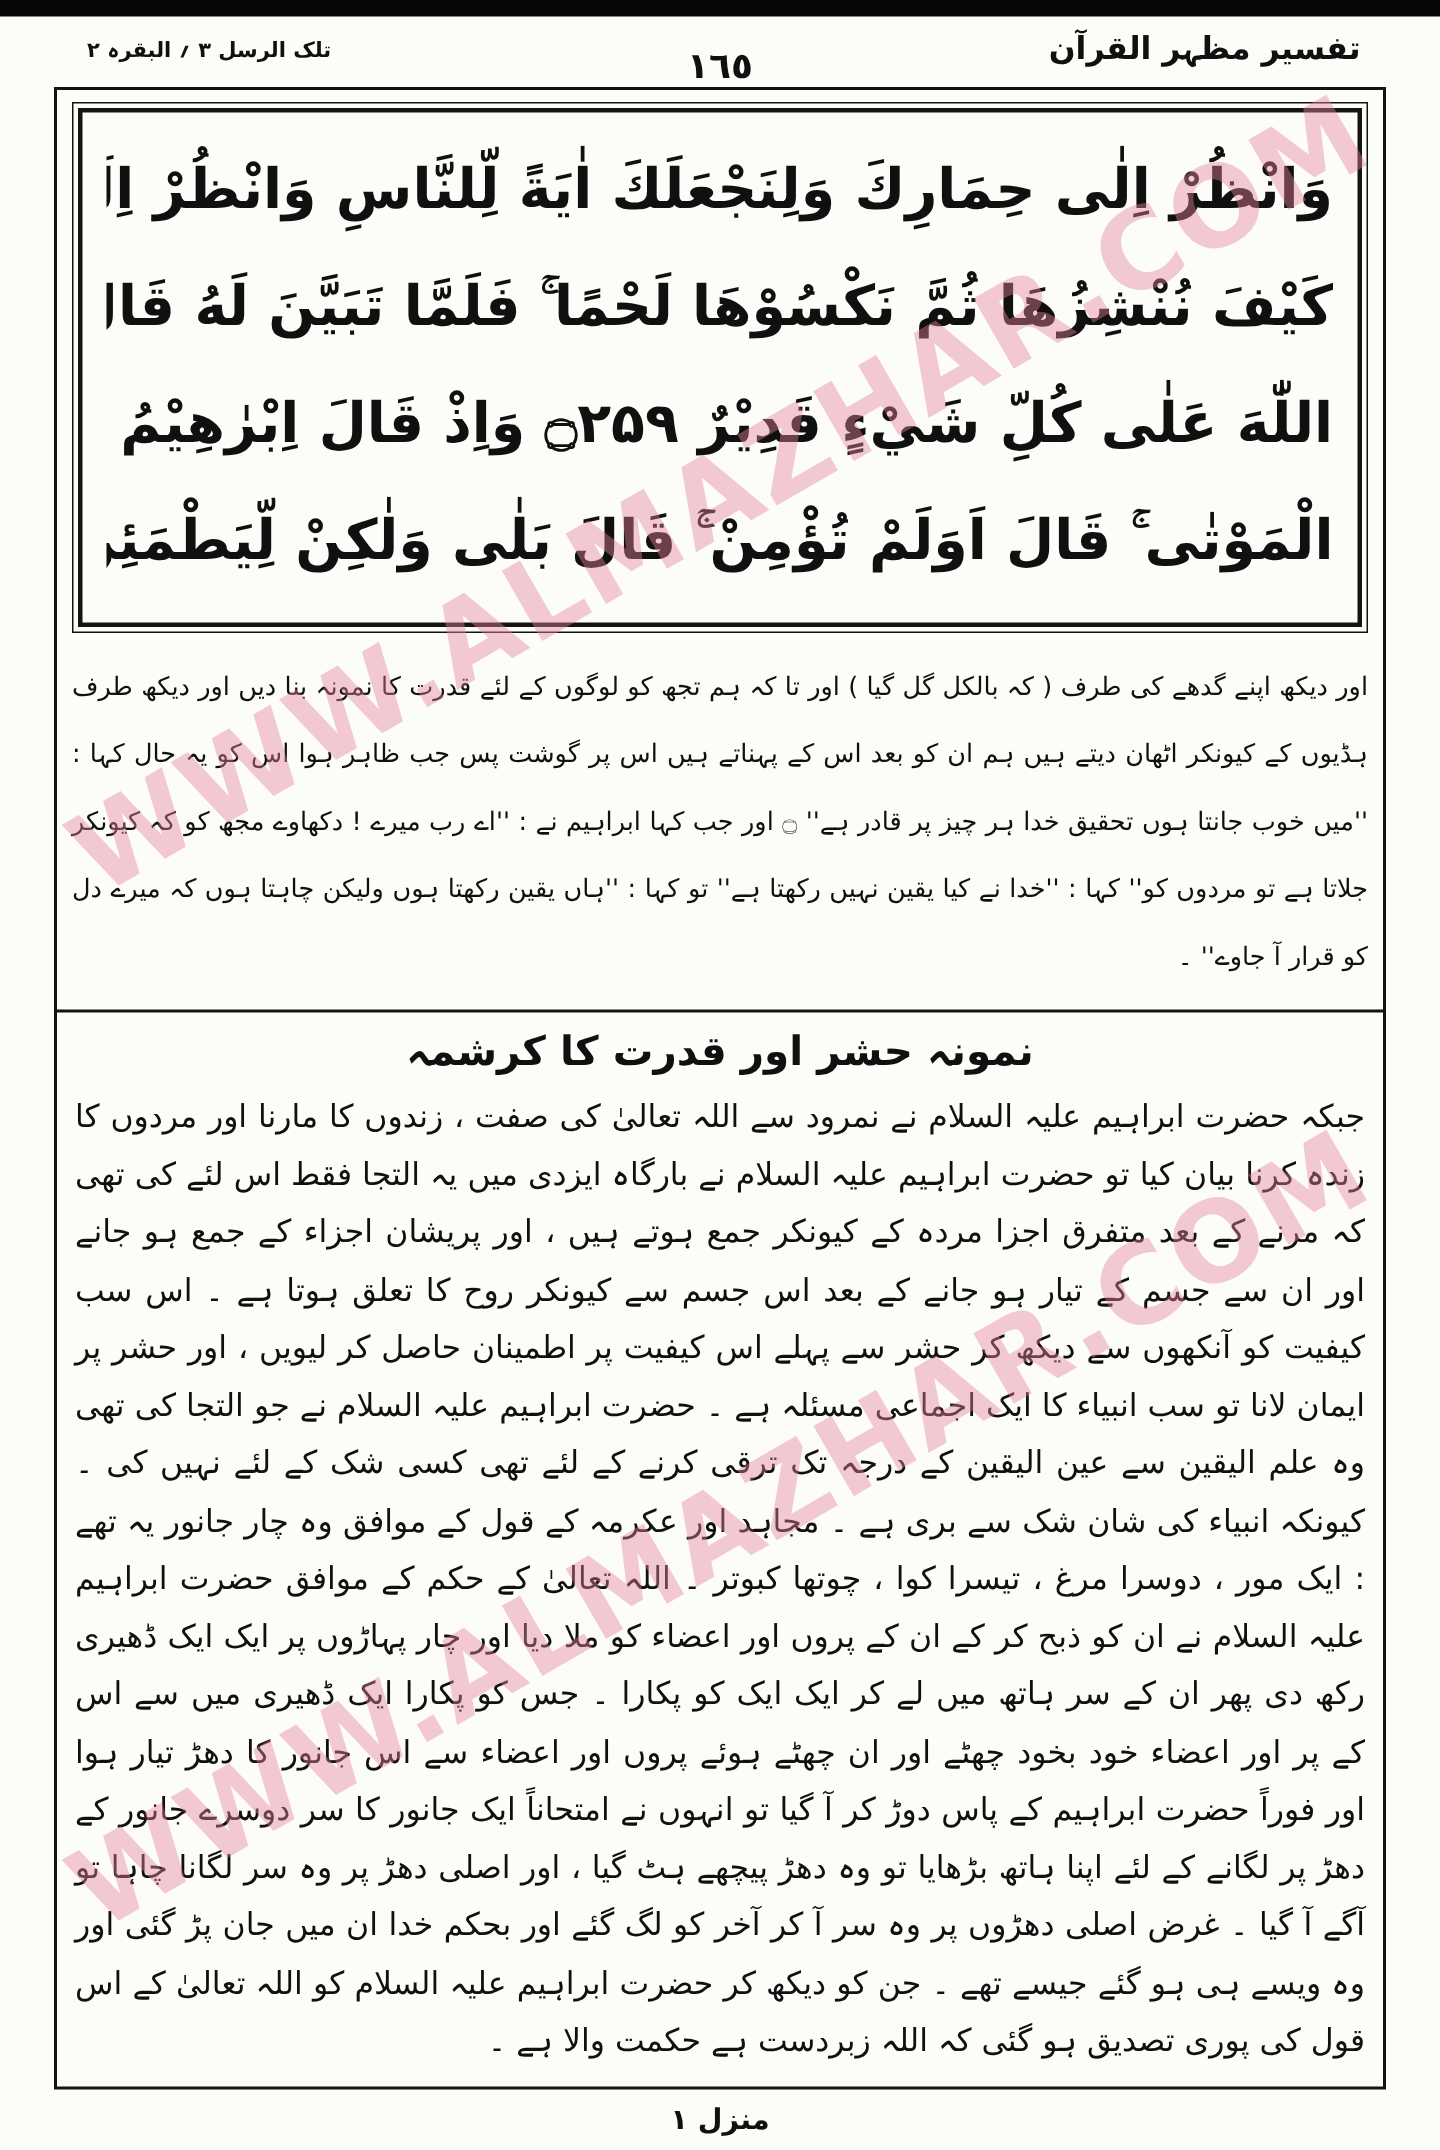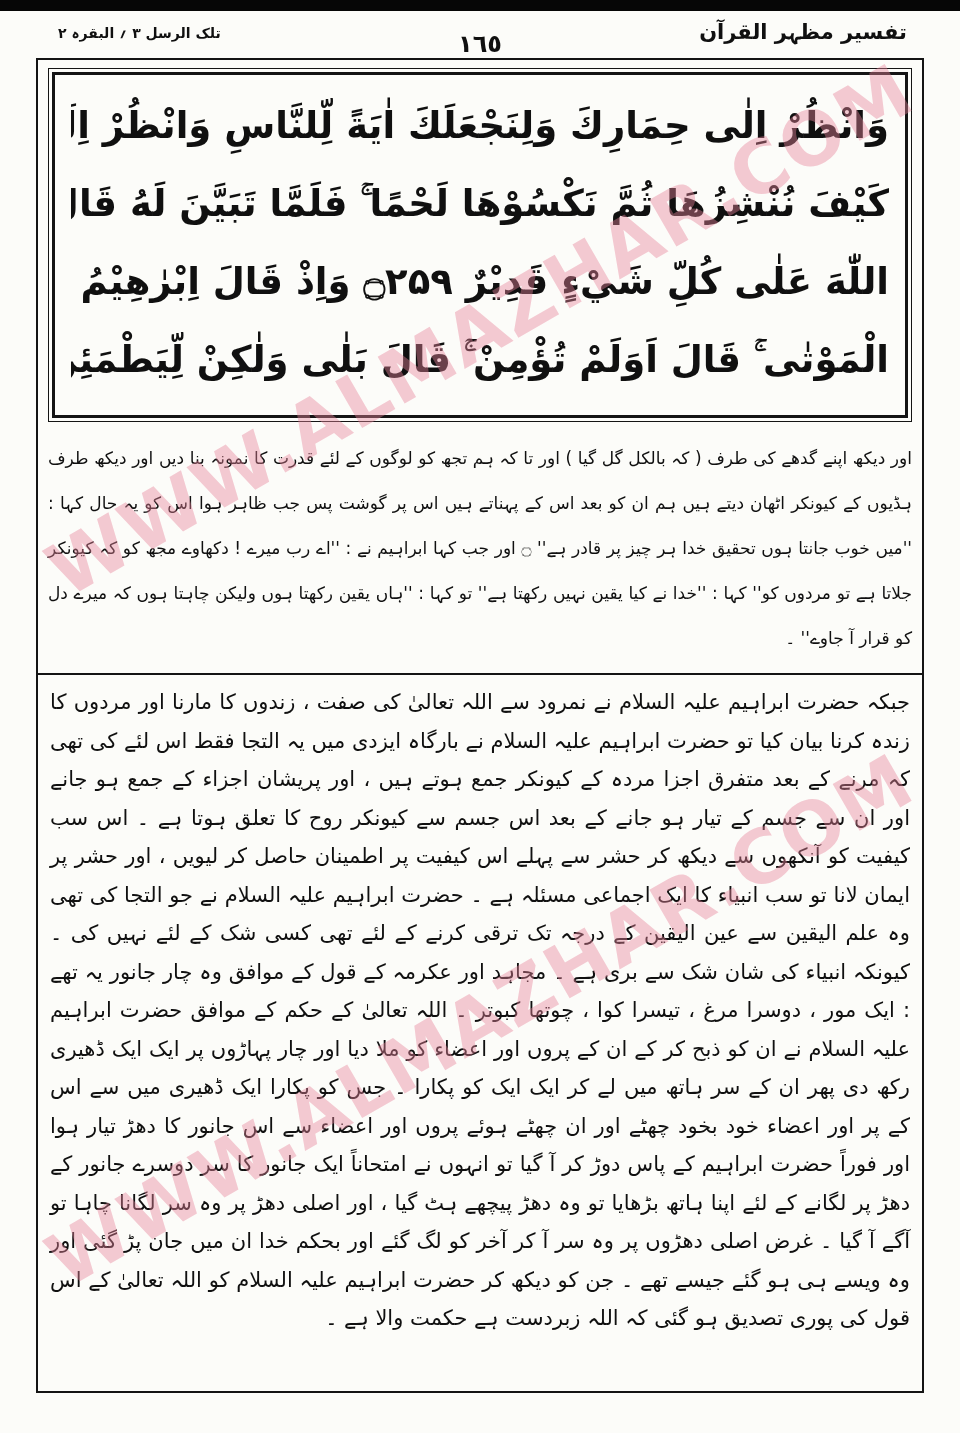--- a/index.html
+++ b/index.html
@@ -122,22 +122,24 @@
         <div class="quran-line">كَيْفَ نُنْشِزُهَا ثُمَّ نَكْسُوْهَا لَحْمًا ۚ فَلَمَّا تَبَيَّنَ لَهُ قَالَ اَعْلَمُ اَنَّ</div>
         <div class="quran-line">اللّٰهَ عَلٰى كُلِّ شَيْءٍ قَدِيْرٌ ۝۲۵۹ وَاِذْ قَالَ اِبْرٰهِيْمُ رَبِّ اَرِنِيْ كَيْفَ تُحْيِ</div>
         <div class="quran-line">الْمَوْتٰى ۚ قَالَ اَوَلَمْ تُؤْمِنْ ۚ قَالَ بَلٰى وَلٰكِنْ لِّيَطْمَئِنَّ قَلْبِيْ ۚ</div>
       </div>
     </div>
 
     <p class="translation">اور دیکھ اپنے گدھے کی طرف ( کہ بالکل گل گیا ) اور تا کہ ہم تجھ کو لوگوں کے لئے قدرت کا نمونہ بنا دیں اور دیکھ طرف ہڈیوں کے کیونکر اٹھان دیتے ہیں ہم ان کو بعد اس کے پہناتے ہیں اس پر گوشت پس جب ظاہر ہوا اس کو یہ حال کہا : ''میں خوب جانتا ہوں تحقیق خدا ہر چیز پر قادر ہے'' ۝ اور جب کہا ابراہیم نے : ''اے رب میرے ! دکھاوے مجھ کو کہ کیونکر جلاتا ہے تو مردوں کو'' کہا : ''خدا نے کیا یقین نہیں رکھتا ہے'' تو کہا : ''ہاں یقین رکھتا ہوں ولیکن چاہتا ہوں کہ میرے دل کو قرار آ جاوے'' ۔</p>
 
     <div class="section-rule"></div>
 
+    <h2 class="section-heading">نمونہ حشر اور قدرت کا کرشمہ</h2>
 
     <p class="commentary">جبکہ حضرت ابراہیم علیہ السلام نے نمرود سے اللہ تعالیٰ کی صفت ، زندوں کا مارنا اور مردوں کا زندہ کرنا بیان کیا تو حضرت ابراہیم علیہ السلام نے بارگاہ ایزدی میں یہ التجا فقط اس لئے کی تھی کہ مرنے کے بعد متفرق اجزا مردہ کے کیونکر جمع ہوتے ہیں ، اور پریشان اجزاء کے جمع ہو جانے اور ان سے جسم کے تیار ہو جانے کے بعد اس جسم سے کیونکر روح کا تعلق ہوتا ہے ۔ اس سب کیفیت کو آنکھوں سے دیکھ کر حشر سے پہلے اس کیفیت پر اطمینان حاصل کر لیویں ، اور حشر پر ایمان لانا تو سب انبیاء کا ایک اجماعی مسئلہ ہے ۔ حضرت ابراہیم علیہ السلام نے جو التجا کی تھی وہ علم الیقین سے عین الیقین کے درجہ تک ترقی کرنے کے لئے تھی کسی شک کے لئے نہیں کی ۔ کیونکہ انبیاء کی شان شک سے بری ہے ۔ مجاہد اور عکرمہ کے قول کے موافق وہ چار جانور یہ تھے : ایک مور ، دوسرا مرغ ، تیسرا کوا ، چوتھا کبوتر ۔ اللہ تعالیٰ کے حکم کے موافق حضرت ابراہیم علیہ السلام نے ان کو ذبح کر کے ان کے پروں اور اعضاء کو ملا دیا اور چار پہاڑوں پر ایک ایک ڈھیری رکھ دی پھر ان کے سر ہاتھ میں لے کر ایک ایک کو پکارا ۔ جس کو پکارا ایک ڈھیری میں سے اس کے پر اور اعضاء خود بخود چھٹے اور ان چھٹے ہوئے پروں اور اعضاء سے اس جانور کا دھڑ تیار ہوا اور فوراً حضرت ابراہیم کے پاس دوڑ کر آ گیا تو انہوں نے امتحاناً ایک جانور کا سر دوسرے جانور کے دھڑ پر لگانے کے لئے اپنا ہاتھ بڑھایا تو وہ دھڑ پیچھے ہٹ گیا ، اور اصلی دھڑ پر وہ سر لگانا چاہا تو آگے آ گیا ۔ غرض اصلی دھڑوں پر وہ سر آ کر آخر کو لگ گئے اور بحکم خدا ان میں جان پڑ گئی اور وہ ویسے ہی ہو گئے جیسے تھے ۔ جن کو دیکھ کر حضرت ابراہیم علیہ السلام کو اللہ تعالیٰ کے اس قول کی پوری تصدیق ہو گئی کہ اللہ زبردست ہے حکمت والا ہے ۔</p>
 
   </div>
 
+  <footer class="page-footer">منزل ۱</footer>
 
   <div class="watermark wm1" style="color: rgb(232, 132, 155);">WWW.ALMAZHAR.COM</div>
   <div class="watermark wm2" style="color: rgb(232, 132, 155);">WWW.ALMAZHAR.COM</div>
 
 </div>
 
 </body></html>

